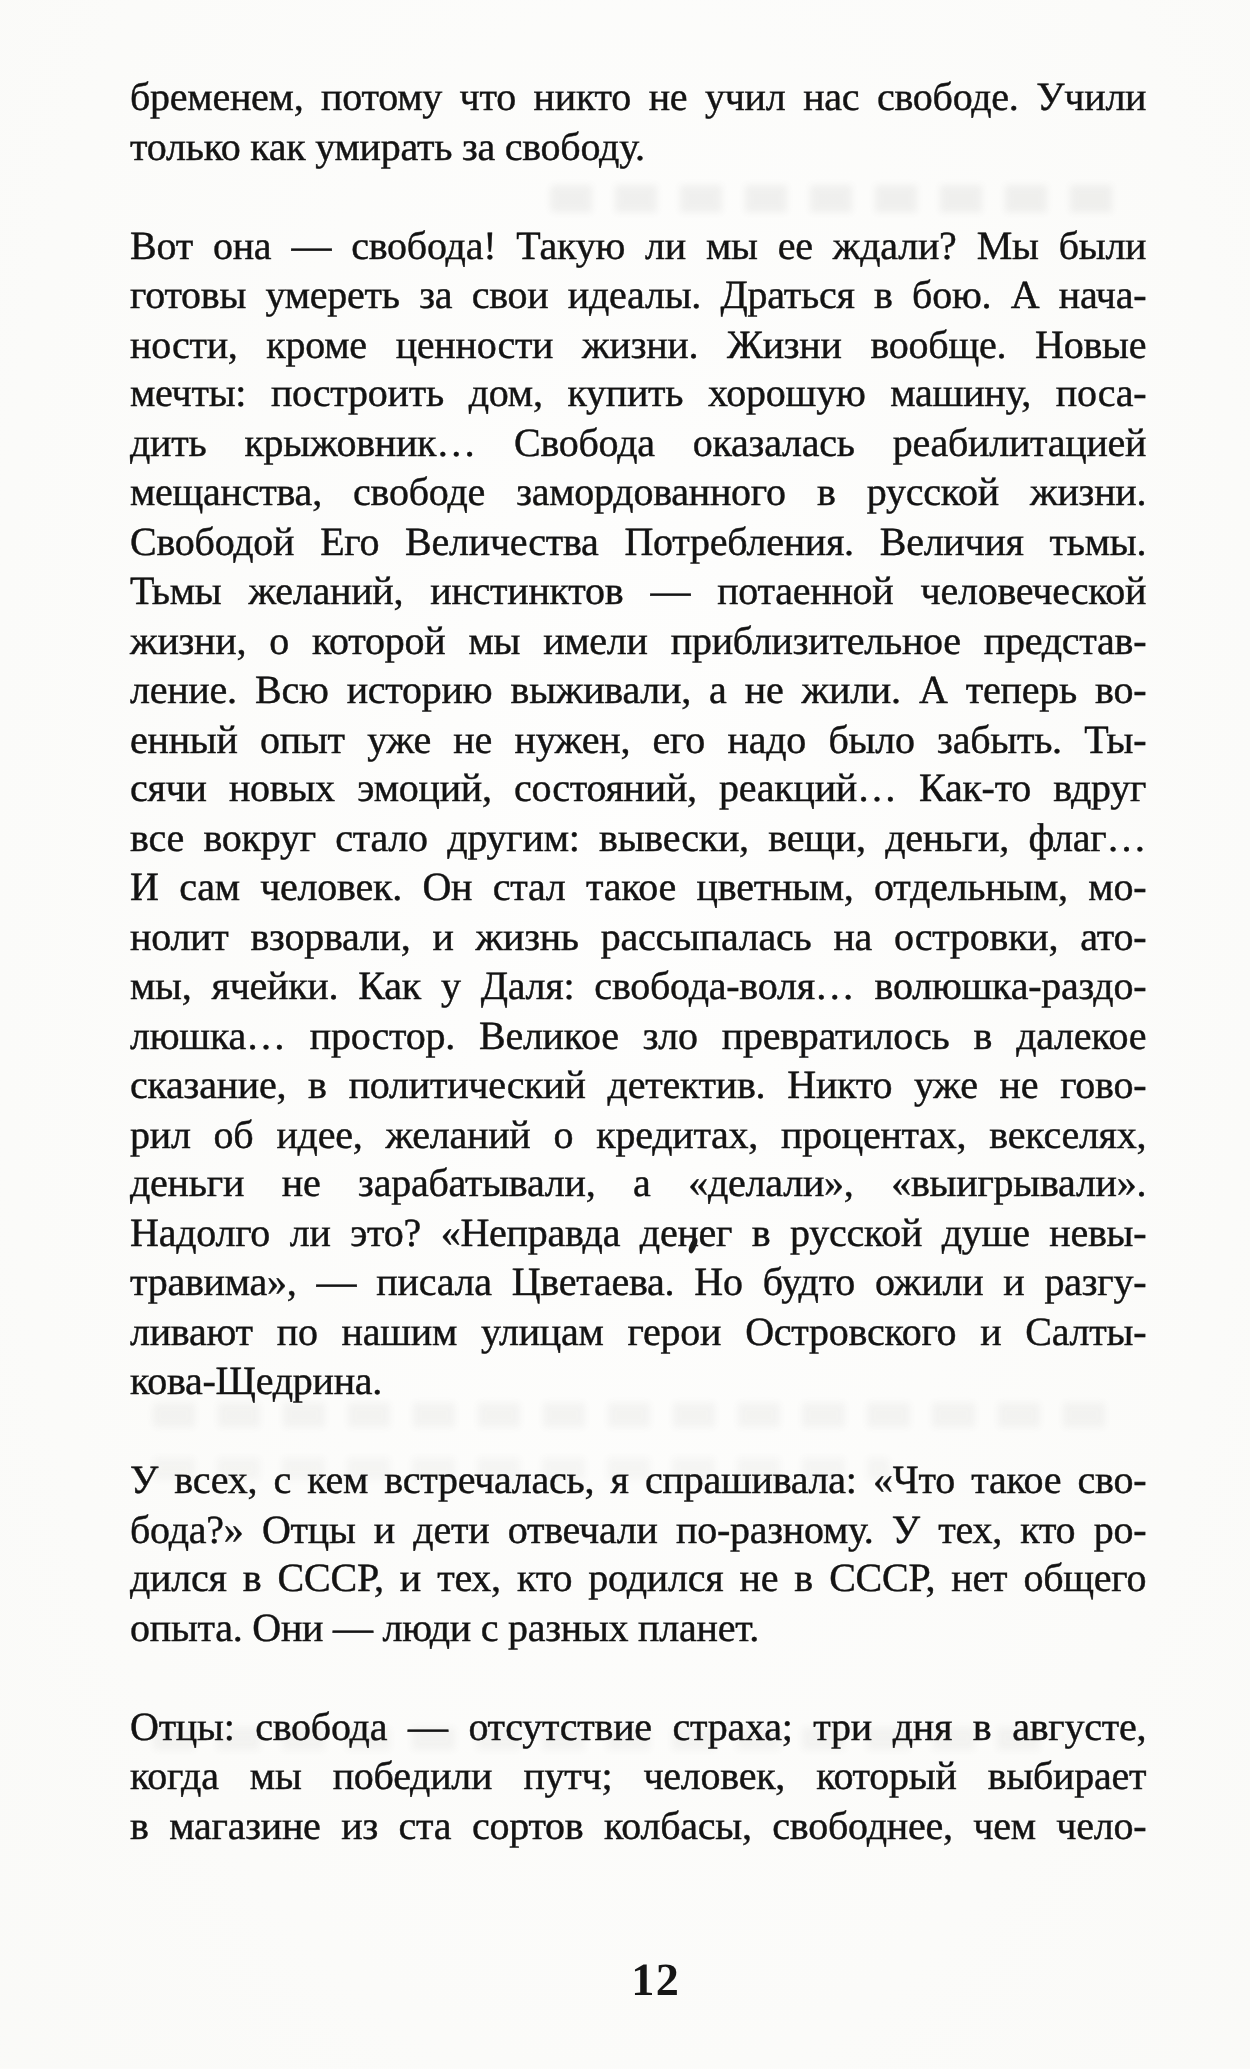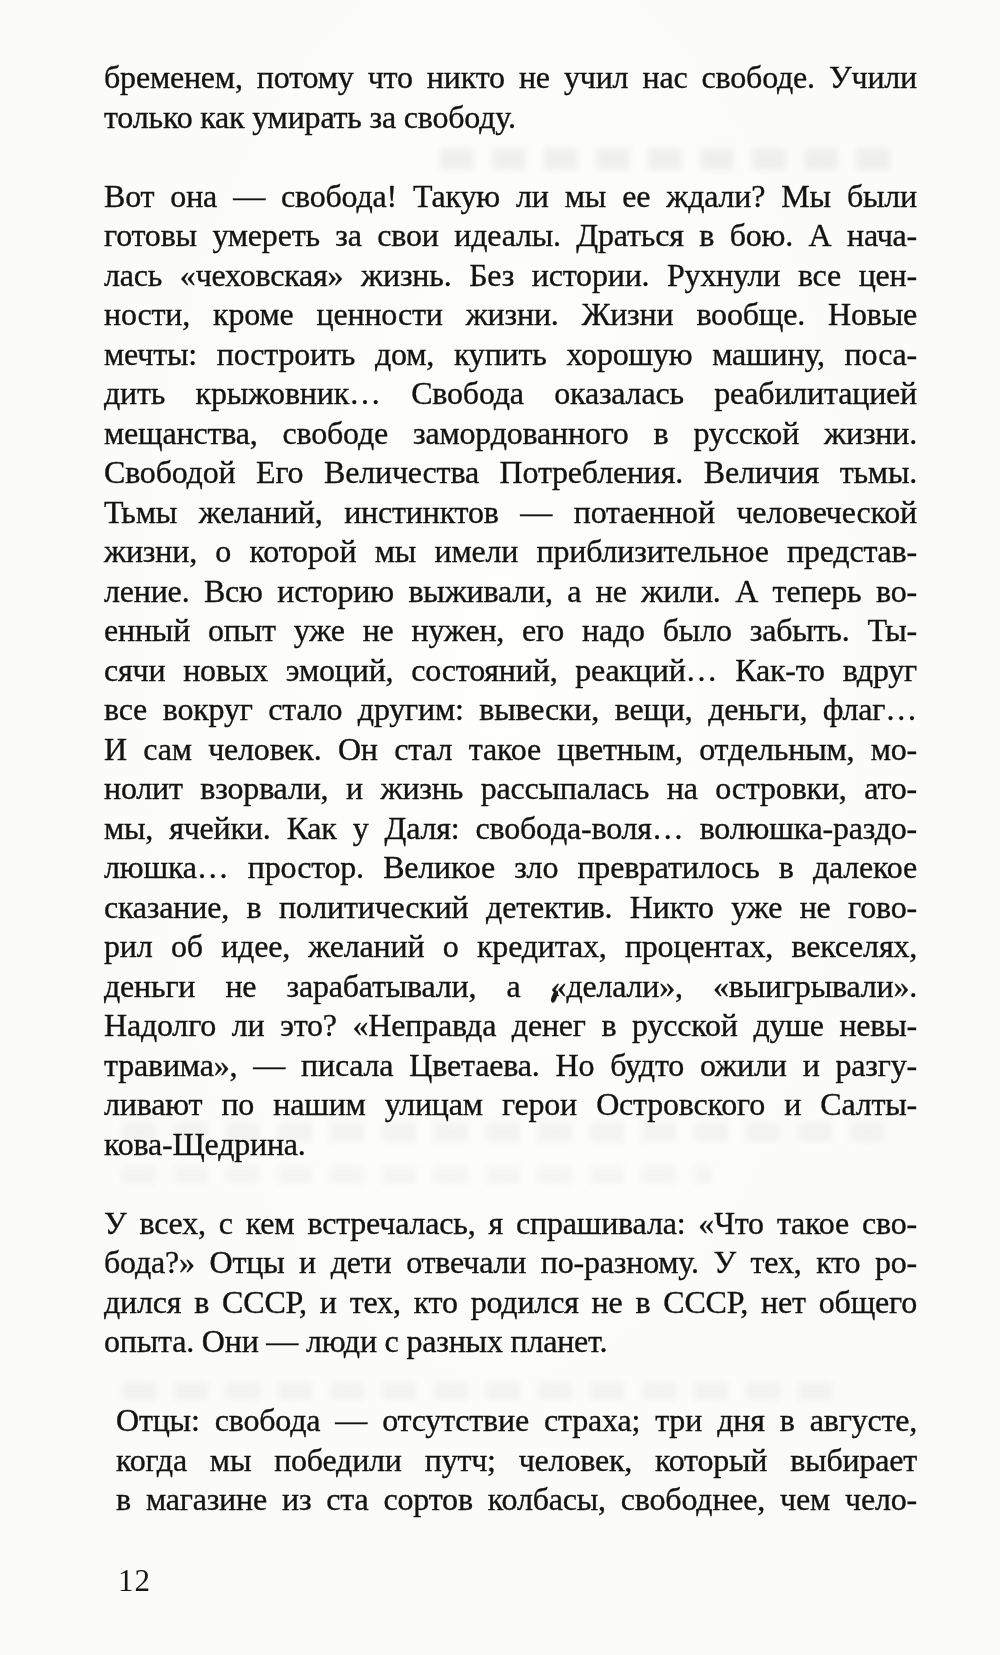--- a/index.html
+++ b/index.html
@@ -23,36 +23,37 @@
     top: 58px;
     width: 813px;
     font-family: "Liberation Serif", "DejaVu Serif", serif;
     font-size: 32px;
     line-height: 39.5px;
     letter-spacing: -0.2px;
     color: #131313;
     -webkit-text-stroke: 0.35px #131313;
   }
   .para { margin: 0 0 39.5px 0; }
-  .para:last-child { margin-bottom: 0; margin-left: 12px; }
+  .para:last-child { margin-bottom: 0; }
   .line {
     text-align: justify;
     text-align-last: justify;
   }
   .line.endline {
     text-align-last: left;
   }
   .page-number {
     position: absolute;
     left: 118px;
     top: 1563px;
     width: 813px;
+    text-align: center;
     font-family: "Liberation Serif", "DejaVu Serif", serif;
-    font-size: 31px;
-    font-weight: 400;
+    font-size: 37px;
+    font-weight: 700;
     letter-spacing: 1px;
     color: #161616;
   }
   
   .ghost {
     position: absolute;
     filter: blur(3px);
     background: repeating-linear-gradient(90deg, #5a5a56 0px, #5a5a56 34px, transparent 34px, transparent 52px);
     border-radius: 4px;
     pointer-events: none;
@@ -83,21 +84,20 @@
   <div class="ghost g4"></div>
 
   <div class="text-block" id="text-block">
       <div class="para">
         <div class="line">бременем, потому что никто не учил нас свободе. Учили</div>
         <div class="line endline">только как умирать за свободу.</div>
       </div>
       <div class="para">
         <div class="line">Вот она — свобода! Такую ли мы ее ждали? Мы были</div>
         <div class="line">готовы умереть за свои идеалы. Драться в бою. А нача-</div>
-        <div class="line">лась «чеховская» жизнь. Без истории. Рухнули все цен-</div>
         <div class="line">ности, кроме ценности жизни. Жизни вообще. Новые</div>
         <div class="line">мечты: построить дом, купить хорошую машину, поса-</div>
         <div class="line">дить крыжовник… Свобода оказалась реабилитацией</div>
         <div class="line">мещанства, свободе замордованного в русской жизни.</div>
         <div class="line">Свободой Его Величества Потребления. Величия тьмы.</div>
         <div class="line">Тьмы желаний, инстинктов — потаенной человеческой</div>
         <div class="line">жизни, о которой мы имели приблизительное представ-</div>
         <div class="line">ление. Всю историю выживали, а не жили. А теперь во-</div>
         <div class="line">енный опыт уже не нужен, его надо было забыть. Ты-</div>
         <div class="line">сячи новых эмоций, состояний, реакций… Как-то вдруг</div>

